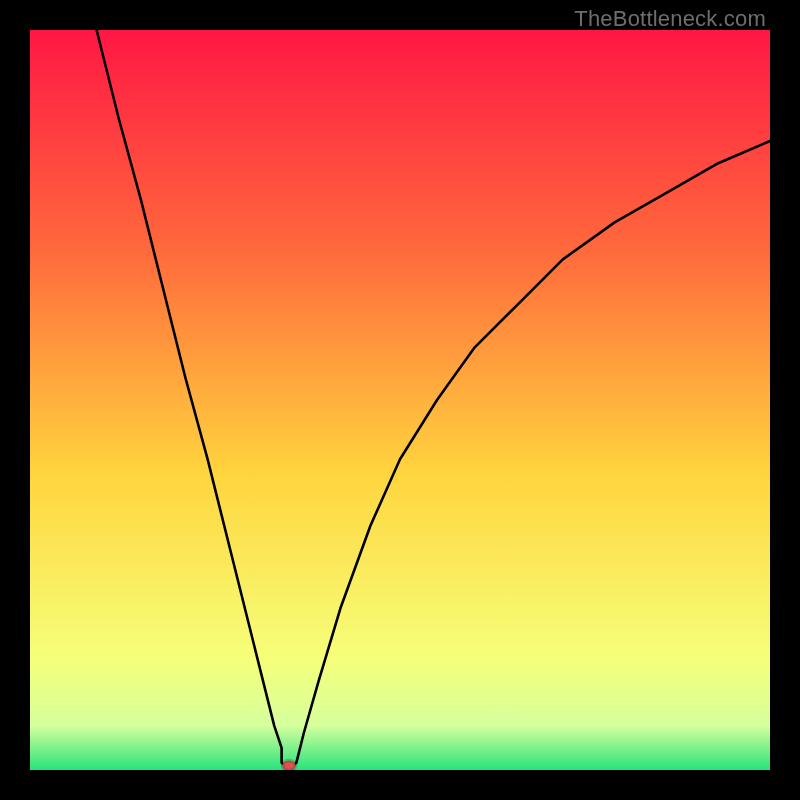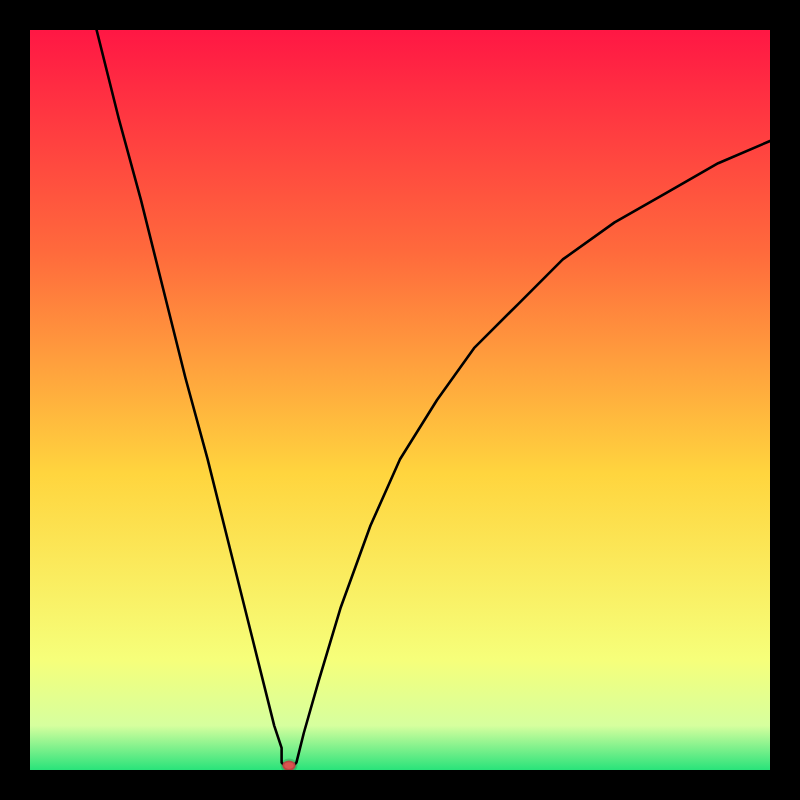--- a/index.html
+++ b/index.html
@@ -46,20 +46,21 @@
     fill: #d9534f;
     stroke: rgba(0,0,0,0.15);
     stroke-width: 0.5;
   }
 </style>
 </head>
 <body>
 
 <div class="frame">
 
+  <div class="watermark">TheBottleneck.com</div>
 
   <div class="plot-area">
 
     <svg class="gradient-bg" viewBox="0 0 100 100" preserveAspectRatio="none">
       <defs>
         <linearGradient id="bg-grad" x1="0" y1="0" x2="0" y2="1">
           <stop offset="0%" stop-color="#ff1744"></stop>
           <stop offset="30%" stop-color="#ff6a3c"></stop>
           <stop offset="60%" stop-color="#ffd53e"></stop>
           <stop offset="85%" stop-color="#f6ff7a"></stop>

